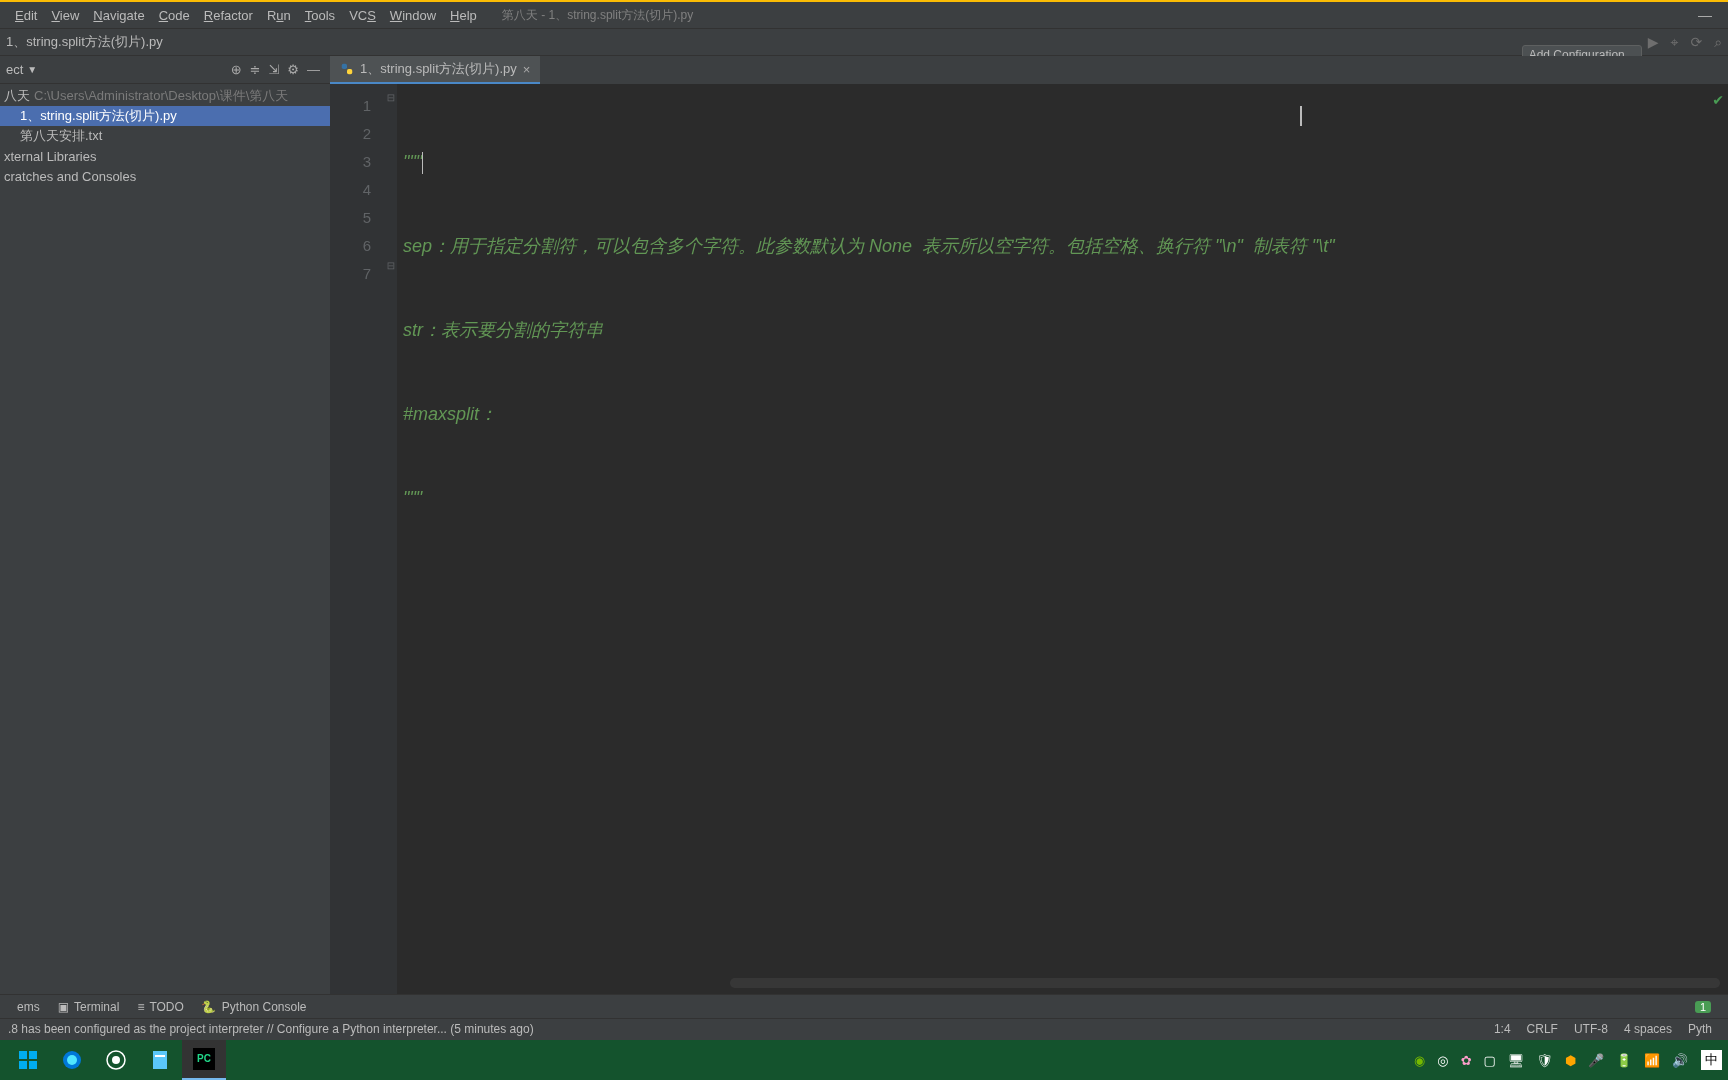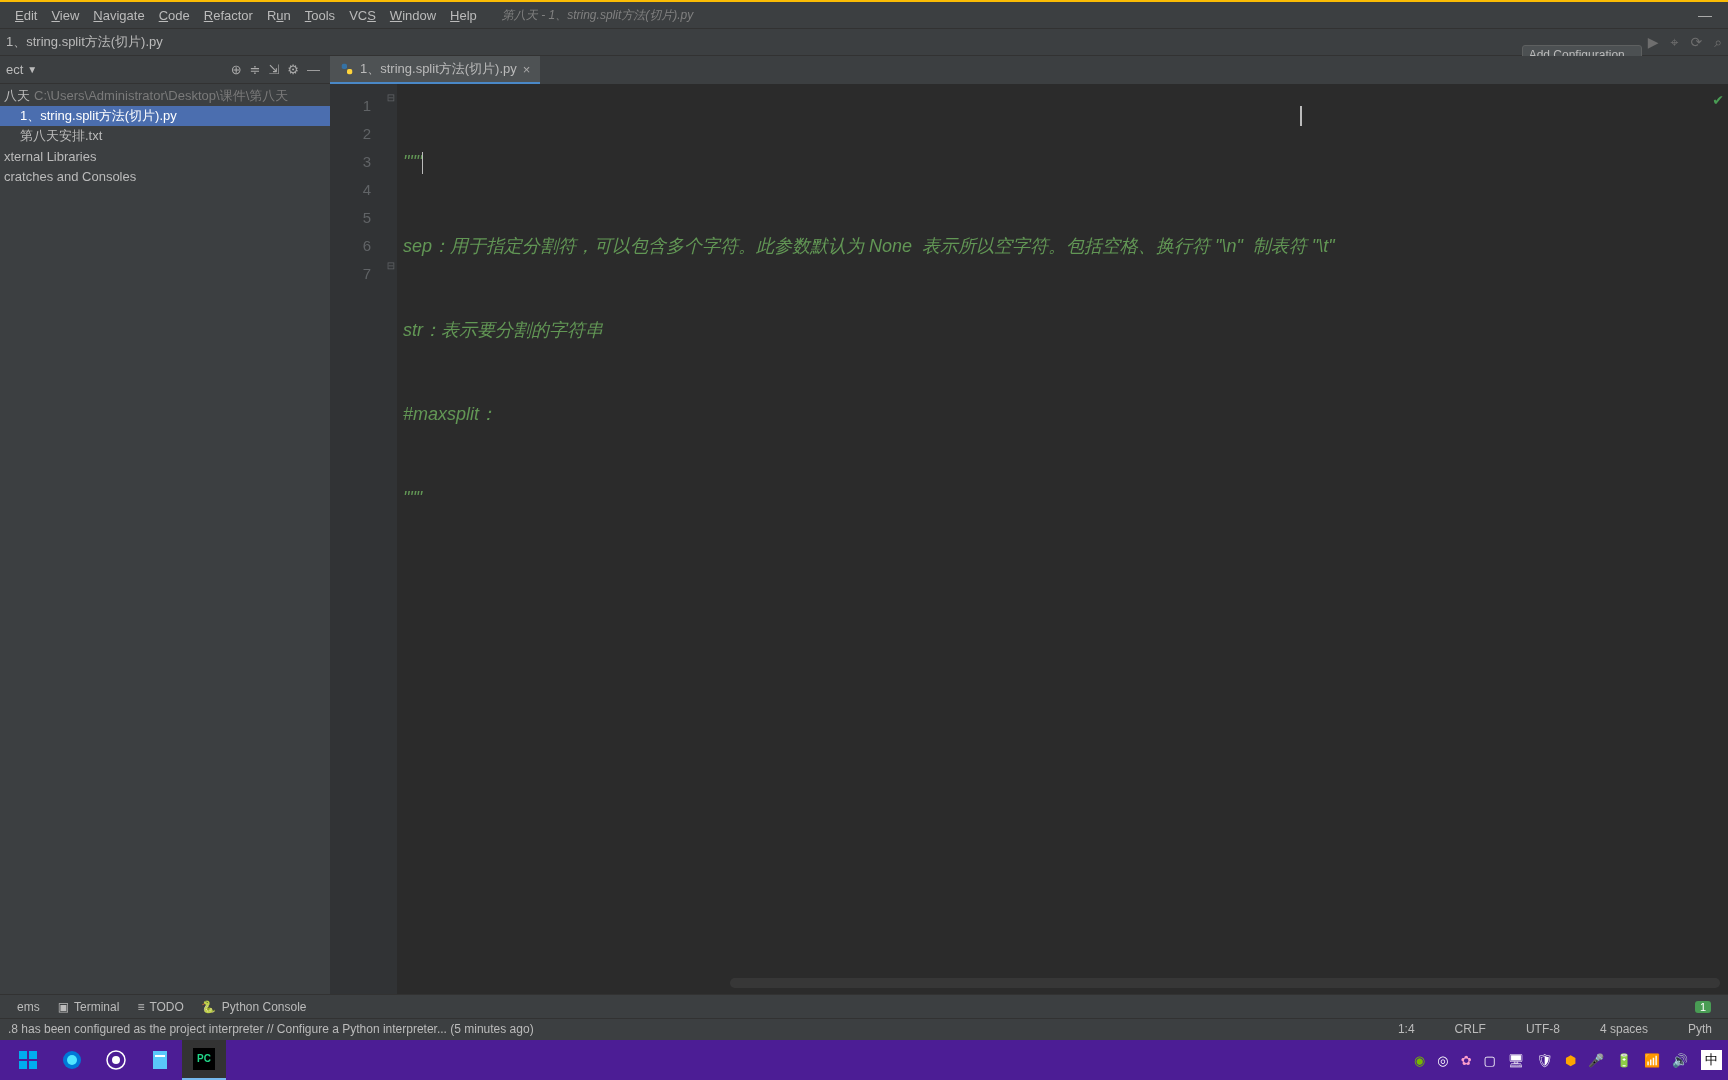--- a/index.html
+++ b/index.html
@@ -1,21 +1,21 @@
 <!DOCTYPE html>
 <html><head>
 <meta charset="utf-8">
 <style>
 * { margin: 0; padding: 0; box-sizing: border-box; font-family: "Segoe UI", Arial, sans-serif; }
 body { background: #3c3f41; color: #bbb; width: 1728px; height: 1080px; overflow: hidden; position: relative; }
 
 .menubar { height: 28px; background: #3c3f41; display: flex; align-items: center; padding: 0 8px; font-size: 13px; border-top: 2px solid #fbbc04; }
 .menubar .menu-item { padding: 0 7px; cursor: default; }
 .menubar .menu-item u { text-decoration: underline; }
-.menubar .title-text { margin-left: 18px; color: #808080; font-size: 12px; font-style: italic; }
+.menubar .title-text { margin-left: 18px; color: #808080; font-size: 12px; }
 .menubar .win-btn { margin-left: auto; padding: 0 8px; color: #aaa; font-size: 14px; }
 
 .nav-row { height: 28px; background: #3c3f41; border-top: 1px solid #323232; border-bottom: 1px solid #323232; display: flex; align-items: center; font-size: 13px; }
 .nav-row .crumb { padding: 0 6px; color: #bbb; }
 .nav-row .spacer { flex: 1; }
 .nav-row .add-config { background: #4c5052; border: 1px solid #5e6060; padding: 2px 6px; border-radius: 3px; font-size: 12px; color: #bbb; margin-top: 25px; }
 .nav-row .tb-icon { padding: 0 6px; color: #6e6e6e; font-size: 14px; }
 
 .main { display: flex; height: calc(100% - 28px - 28px - 24px - 22px - 40px); }
 .sidebar { width: 330px; background: #3c3f41; }
@@ -52,23 +52,23 @@
 .text-cursor { position: absolute; top: 22px; left: 970px; width: 2px; height: 20px; background: #bbb; }
 .h-scroll { position: absolute; bottom: 6px; left: 400px; right: 8px; height: 10px; background: #4b4b4b; border-radius: 5px; opacity: 0.4; }
 
 .tool-row { height: 24px; background: #3c3f41; border-top: 1px solid #323232; display: flex; align-items: center; font-size: 12px; padding: 0 17px; gap: 18px; }
 .tool-row .tw-item { display: flex; align-items: center; gap: 5px; cursor: default; }
 .badge-1 { margin-left: auto; background: #499c54; color: #fff; border-radius: 3px; padding: 0 5px; font-size: 11px; }
 
 .status-row { height: 20px; background: #3c3f41; border-top: 1px solid #323232; display: flex; align-items: center; font-size: 12px; padding: 0 8px; }
 .status-row .msg { color: #bbb; }
 .status-row .flex { flex: 1; }
-.status-row .cell { padding: 0 8px; margin-left: 24px; }
-
-.taskbar { height: 40px; background: #4c1d95; display: flex; align-items: center; padding: 0 6px; position: absolute; bottom: 0; left: 0; right: 0; }
+.status-row .cell { padding: 0 8px; }
+
+.taskbar { height: 40px; background: #14532d; display: flex; align-items: center; padding: 0 6px; position: absolute; bottom: 0; left: 0; right: 0; }
 .taskbar .tbtn { width: 44px; height: 40px; display: flex; align-items: center; justify-content: center; }
 .taskbar .tbtn.active { border-bottom: 2px solid #76b9ed; background: #333; }
 .tray { margin-left: auto; display: flex; align-items: center; gap: 4px; color: #fff; font-size: 13px; }
 .tray .tic { padding: 0 4px; }
 .ime { background: #fff; color: #000; padding: 1px 4px; font-size: 13px; margin-left: 4px; }
 </style>
 </head>
 <body>
 
 <div class="menubar">

